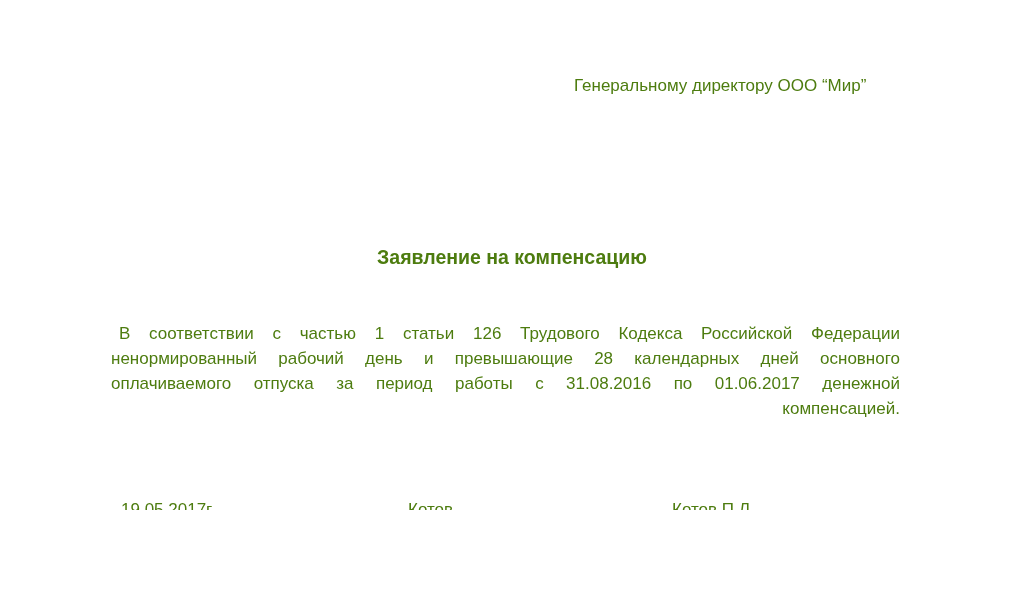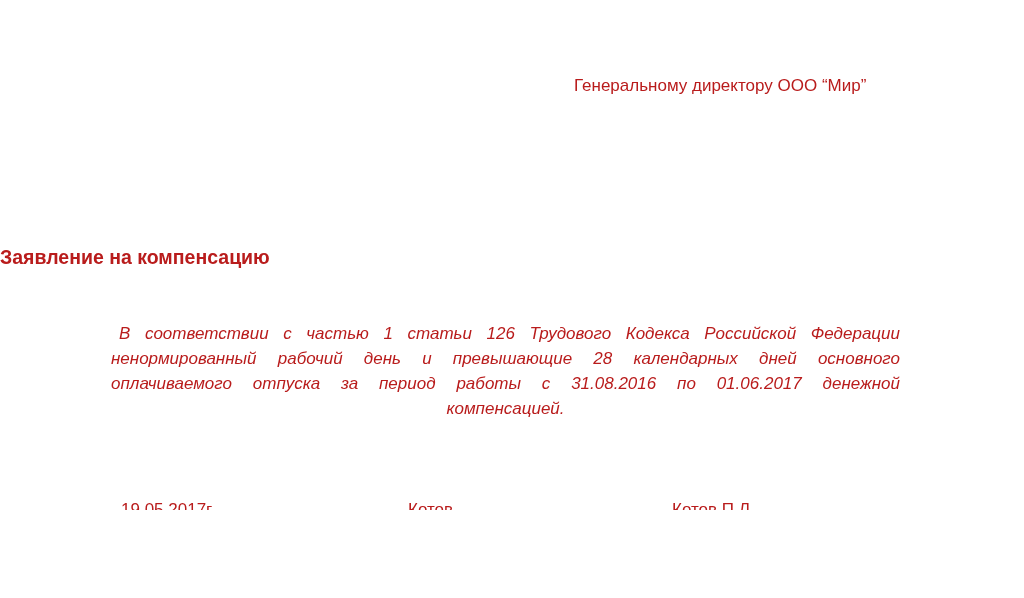--- a/index.html
+++ b/index.html
@@ -6,21 +6,21 @@
     margin: 0;
     padding: 0;
     background: #ffffff;
   }
   .page {
     position: relative;
     width: 1024px;
     height: 510px;
     background: #ffffff;
     font-family: "Liberation Sans", "DejaVu Sans", sans-serif;
-    color: #b91c1c;
+    color: #4d7c0f;
     overflow: hidden;
   }
   .addressee {
     position: absolute;
     left: 567px;
     top: 73px;
     width: 360px;
     font-size: 17px;
     line-height: 26px;
     text-align: left;
@@ -28,35 +28,35 @@
   }
   .addressee .first-line {
     padding-left: 7px;
   }
   .doc-title {
     position: absolute;
     left: 0;
     top: 245px;
     width: 100%;
     margin: 0;
+    text-align: center;
     font-size: 19.5px;
     font-weight: bold;
     line-height: 24px;
   }
   .body-block {
     position: absolute;
     left: 111px;
     top: 321px;
     width: 789px;
     font-size: 17px;
     line-height: 25px;
-    font-style: italic;
   }
   .body-line {
-    text-align: center;
+    text-align: right;
   }
   .body-line.justified {
     text-align: justify;
     text-align-last: justify;
   }
   .body-line.first-body-line {
     padding-left: 8px;
   }
   .footer-row {
     position: absolute;

